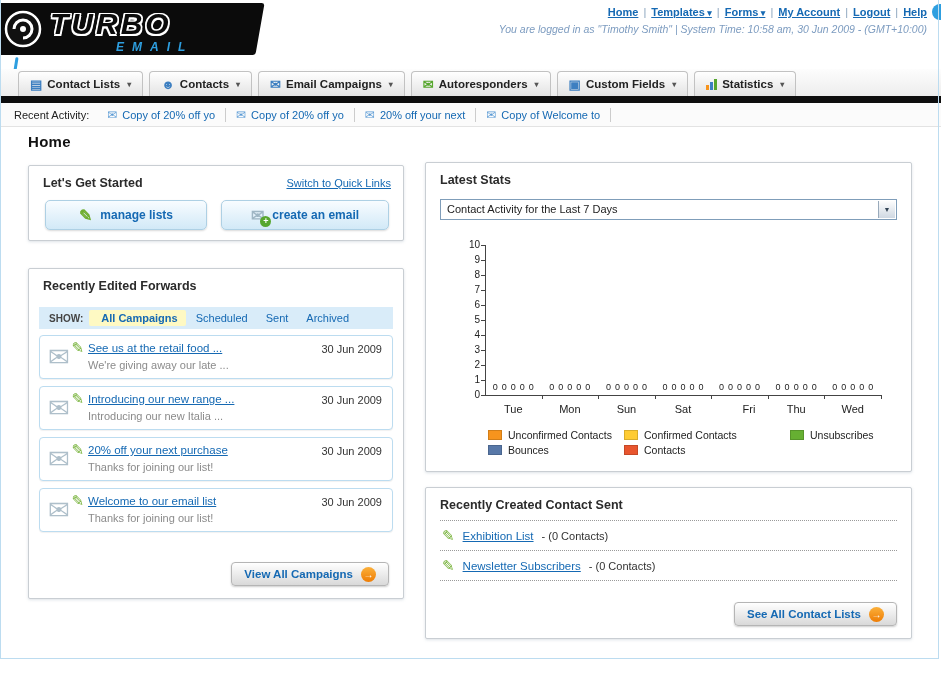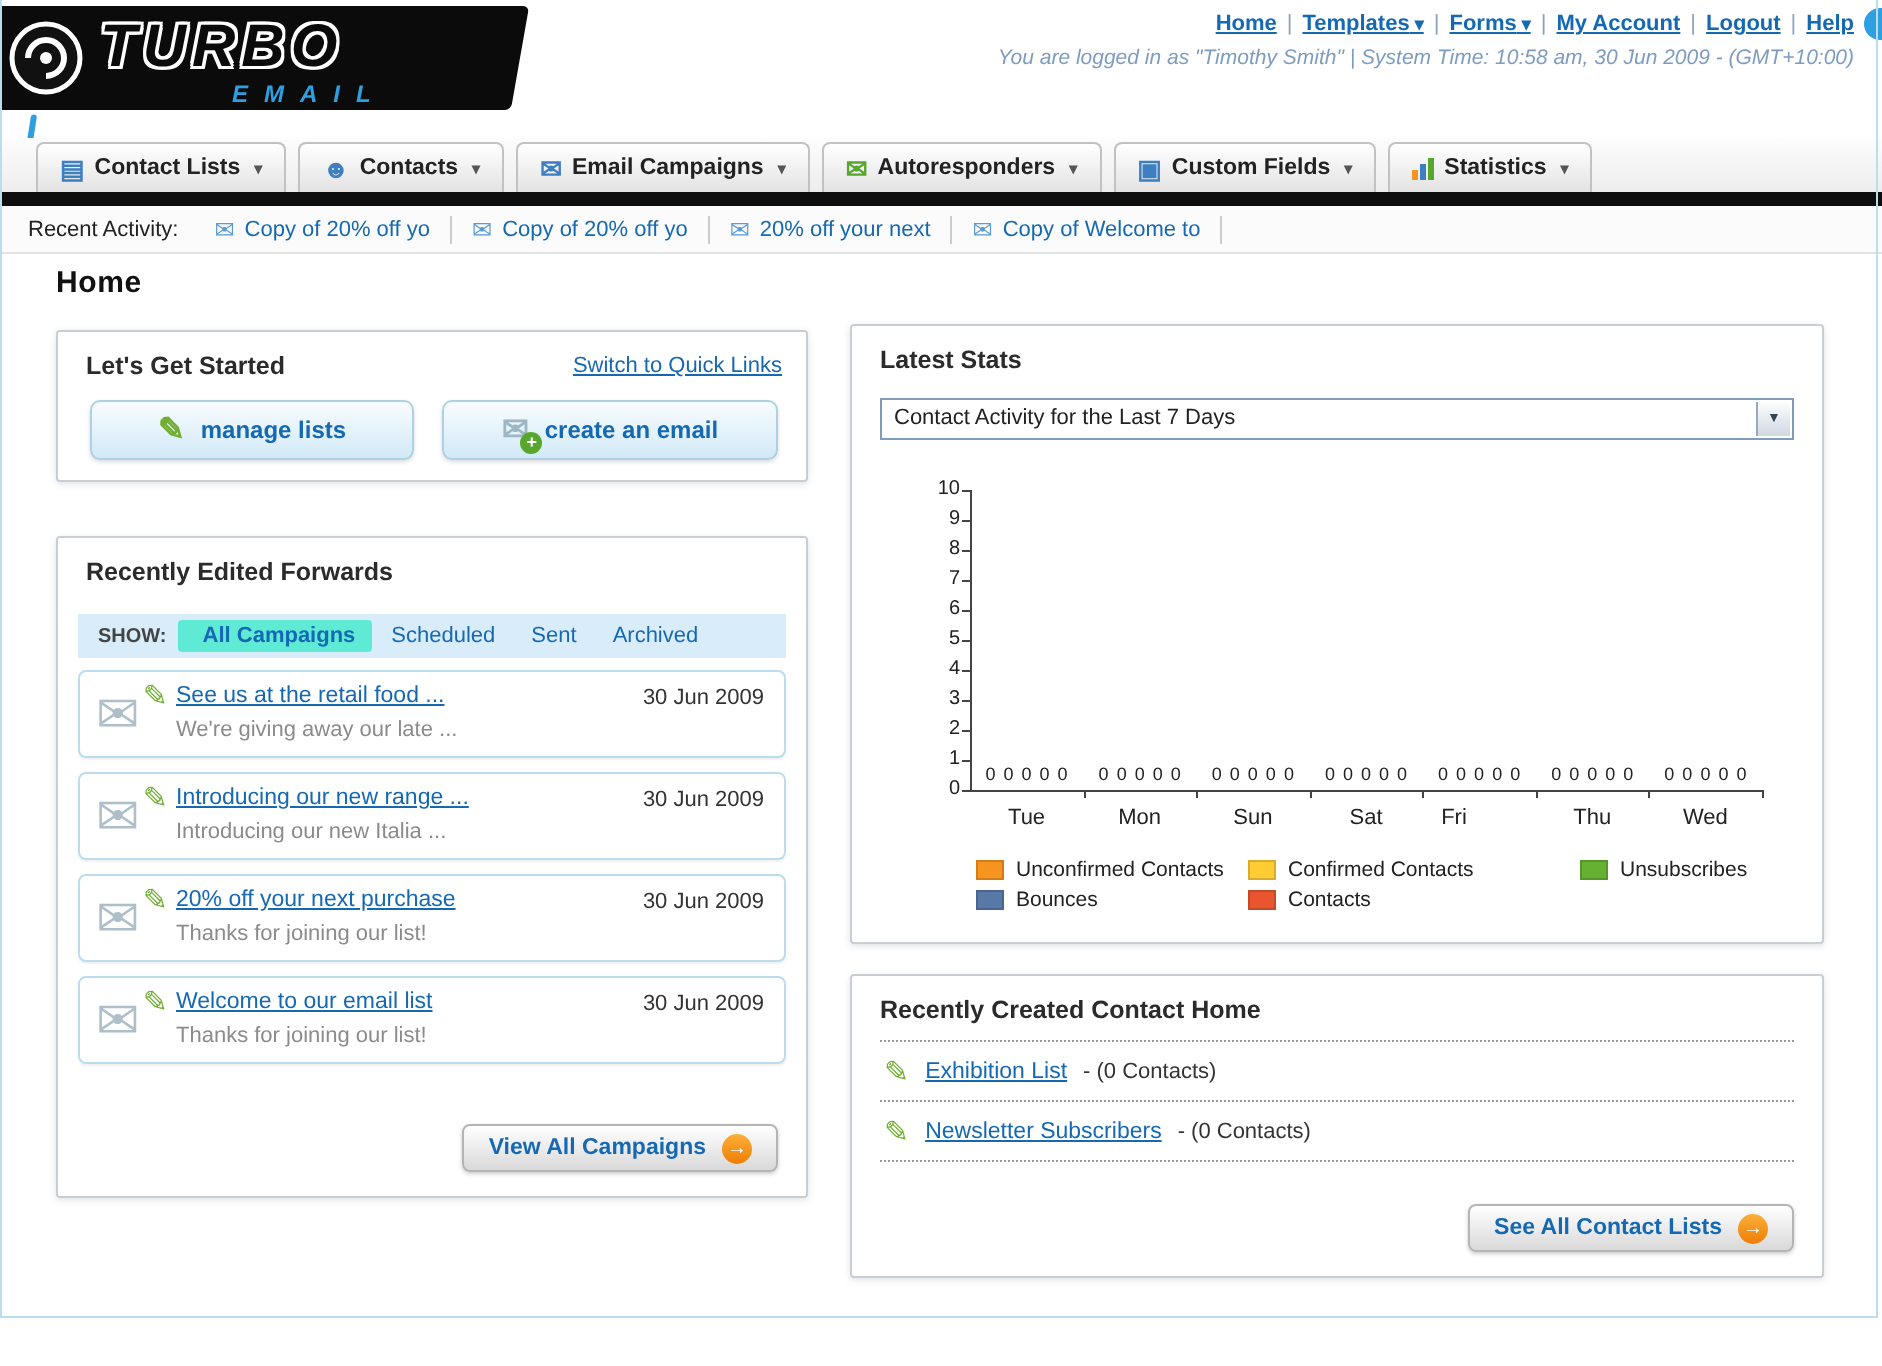--- a/index.html
+++ b/index.html
@@ -58,21 +58,21 @@
   .gs-ic { font-size:16px; color:#9fb6c4; position:relative; }
   .gs-ic.pencil { color:#6fae2f; }
   .plus { position:absolute; right:-7px; bottom:-2px; width:11px; height:11px; border-radius:50%; background:#57a72e; color:#fff; font-size:9px; font-style:normal; line-height:11px; text-align:center; font-weight:bold; }
 
   
   .camp-panel { left:28px; top:141px; width:376px; height:331px; }
   .filter-bar { position:absolute; left:10px; right:10px; top:38px; height:22px; background:#d9ecf9; display:flex; align-items:center; padding:0 4px; }
   .show-label { font-size:10px; font-weight:bold; color:#444; margin:0 6px; }
   #filter-links { display:inline-flex; gap:2px; }
   .filter { font-size:11px; color:#1569b3; padding:2px 8px; cursor:pointer; }
-  .filter.selected { background:#5eead4; border-radius:2px; font-weight:bold;padding-left:12px; }
+  .filter.selected { background:#fef9c3; border-radius:2px; font-weight:bold;padding-left:12px; }
   #campaign-list { position:absolute; left:10px; right:10px; top:66px; }
   .camp-row { position:relative; height:44px; margin-bottom:7px; border:1px solid #bcdcf0; border-radius:4px; background:#fff; box-shadow:0 1px 1px rgba(0,0,0,.06); }
   .camp-icon { position:absolute; left:8px; top:6px; width:34px; height:32px; }
   .camp-env { font-size:26px; color:#aebfca; line-height:30px; }
   .camp-pencil { position:absolute; right:-2px; top:-3px; font-size:15px; color:#6fae2f; }
   .camp-title { position:absolute; left:48px; top:6px; font-size:11.5px; color:#1569b3; text-decoration:underline; cursor:pointer; white-space:nowrap; }
   .camp-sub { position:absolute; left:48px; top:23px; font-size:11px; color:#8b8b8b; white-space:nowrap; }
   .camp-date { position:absolute; right:10px; top:7px; font-size:11px; color:#333; }
   .silver-btn { height:24px; display:flex; align-items:center; gap:8px; padding:0 12px; background:linear-gradient(#ffffff,#d9d9d9); border:1px solid #b5b5b5; border-radius:4px; font-size:11.5px; font-weight:bold; color:#1569b3; cursor:pointer; box-shadow:0 1px 2px rgba(0,0,0,.2); }
   .view-all { position:absolute; right:14px; bottom:12px; }
@@ -309,21 +309,21 @@
           </div>
           <div class="xlab" style="left: 243px;">Sat</div>
           <div class="btick" style="left: 271.286px;"></div>
           <div class="zeros" style="left: 299.571px;">
             <span class="zval">0</span>
             <span class="zval">0</span>
             <span class="zval">0</span>
             <span class="zval">0</span>
             <span class="zval">0</span>
           </div>
-          <div class="xlab" style="left: 287px;">Fri</div>
+          <div class="xlab" style="left: 309px;">Fri</div>
           <div class="btick" style="left: 327.857px;"></div>
           <div class="zeros" style="left: 356.143px;">
             <span class="zval">0</span>
             <span class="zval">0</span>
             <span class="zval">0</span>
             <span class="zval">0</span>
             <span class="zval">0</span>
           </div>
           <div class="xlab" style="left: 356.143px;">Thu</div>
           <div class="btick" style="left: 384.429px;"></div>
@@ -355,21 +355,21 @@
             <span class="lg-text">Bounces</span>
           </div>
           <div class="lg-item">
             <span class="swatch" style="background: rgb(232, 85, 46);"></span>
             <span class="lg-text">Contacts</span>
           </div>
         </div>
     </div>
 
     <div class="panel cl-panel">
-      <div class="panel-title">Recently Created Contact Home</div>
+      <div class="panel-title">Recently Created Contact Sent</div>
       <div class="cl-topline"></div>
       <div id="cl-items">
           <div class="cl-row">
             <span class="cl-icon">✎</span>
             <span class="cl-name">Exhibition List</span>
             <span class="cl-detail">- (0 Contacts)</span>
           </div>
           <div class="cl-row">
             <span class="cl-icon">✎</span>
             <span class="cl-name">Newsletter Subscribers</span>

